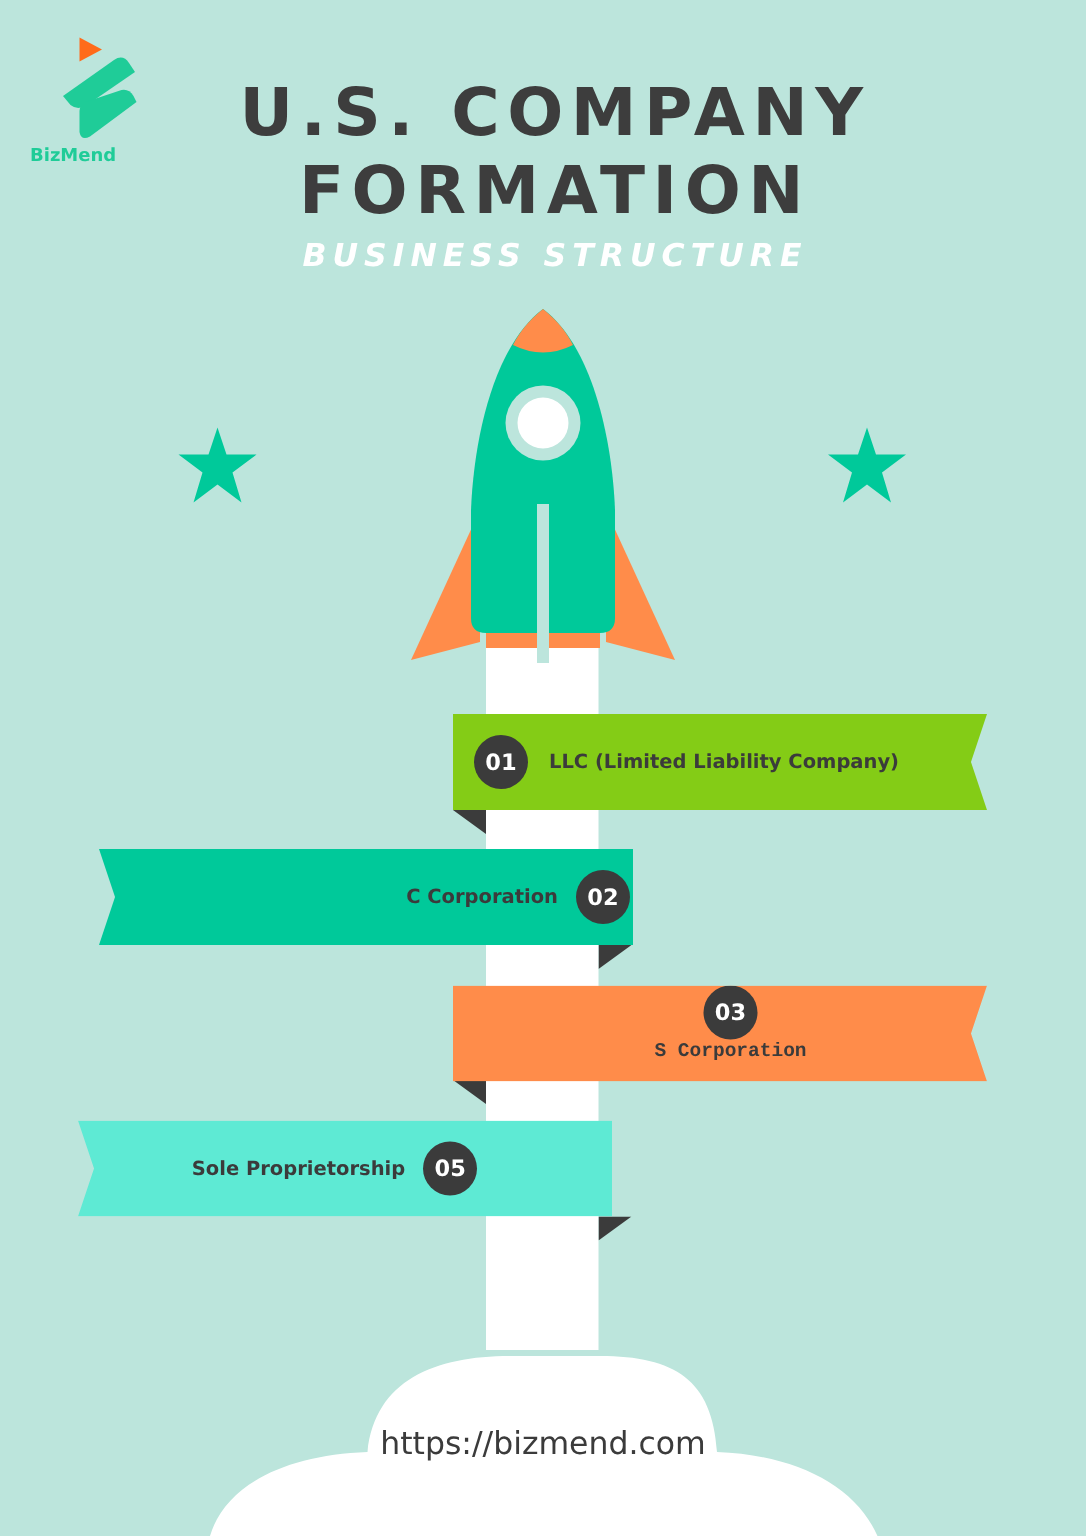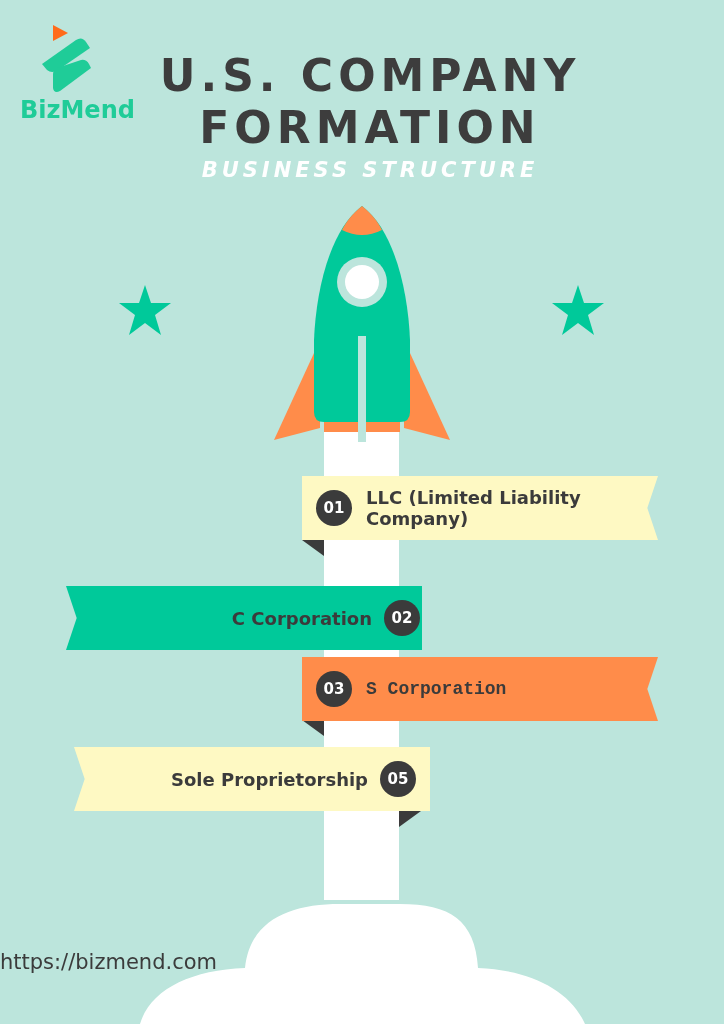--- a/index.html
+++ b/index.html
@@ -1,25 +1,25 @@
 <!DOCTYPE html>
 <html><head>
 <meta charset="utf-8">
 <style>
   html,body{margin:0;padding:0;}
   body{width:724px;height:1024px;background:#bce5dc;position:relative;overflow:hidden;font-family:"Liberation Sans",sans-serif;}
   .abs{position:absolute;}
-  .logo-text{left:20px;top:96px;font-weight:bold;font-size:24px;color:#1fcc98;font-family:"DejaVu Sans",sans-serif;letter-spacing:0px;}
+  .logo-text{left:20px;top:96px;font-weight:bold;font-size:12px;color:#1fcc98;font-family:"DejaVu Sans",sans-serif;letter-spacing:0px;}
   .title{left:0;width:740px;text-align:center;font-weight:bold;color:#3d3d3d;font-size:44px;letter-spacing:5px;font-family:"DejaVu Sans",sans-serif;}
   .subtitle{left:0;width:740px;text-align:center;top:158px;color:#ffffff;font-style:italic;font-weight:bold;font-size:21px;letter-spacing:4px;font-family:"DejaVu Sans",sans-serif;}
   .trail{left:324px;top:430px;width:75px;height:470px;background:#fff;}
   .banner{height:64px;display:flex;align-items:center;}
   .badge{width:36px;height:36px;border-radius:50%;background:#3b3b3b;color:#fff;font-weight:bold;font-size:15px;display:flex;align-items:center;justify-content:center;flex:none;font-family:"DejaVu Sans",sans-serif;}
-  .blabel{font-weight:bold;font-size:18px;color:#3b3b3b;font-family:"DejaVu Sans",sans-serif;}
-  .url{left:0;width:724px;text-align:left;top:950px;font-size:21px;color:#3b3b3b;font-family:"DejaVu Sans",sans-serif;}
+  .blabel{font-weight:bold;font-size:13px;color:#3b3b3b;font-family:"DejaVu Sans",sans-serif;}
+  .url{left:0;width:724px;text-align:center;top:950px;font-size:21px;color:#3b3b3b;font-family:"DejaVu Sans",sans-serif;}
 </style>
 </head>
 <body>
 
 <div class="abs" style="left:36px;top:22px;width:60px;height:72px;">
   <svg width="60" height="72" viewBox="0 0 60 72">
     <polygon points="17,3 17,19 32,11" fill="#ff6b1a"></polygon>
     <path d="M6,42 L40,18 Q46,14 50,20 L54,26 L22,48 Q16,52 11,48 Z" fill="#1fcc98"></path>
     <path d="M17,66 L17,52 Q17,48 21,46 L45,38 Q50,37 53,42 L55,46 L24,69 Q18,72 17,66 Z" fill="#1fcc98"></path>
   </svg>
@@ -46,45 +46,45 @@
   <path d="M92,6 C82,14 76,22 72,30 Q92,40 112,30 C108,22 102,14 92,6 Z" fill="#ff8c4a"></path>
   <rect x="54" y="222" width="76" height="10" fill="#ff8c4a"></rect>
   <circle cx="92" cy="82" r="25" fill="#bce5dc"></circle>
   <circle cx="92" cy="82" r="17" fill="#ffffff"></circle>
   <rect x="88" y="136" width="8" height="106" fill="#bce5dc"></rect>
 </svg>
 
 <svg class="abs" style="left:302px;top:540px;" width="22" height="16">
     <polygon points="0,0 22,0 22,16" fill="#3b3b3b"></polygon>
   </svg>
-<div class="abs banner" style="left:302px;top:476px;width:356px;background:#fef9c3;clip-path:polygon(0 0,100% 0,97% 50%,100% 100%,0 100%);">
+<div class="abs banner" style="left:302px;top:476px;width:356px;background:#84cc16;clip-path:polygon(0 0,100% 0,97% 50%,100% 100%,0 100%);">
   <div class="badge" style="margin-left:14px;">01</div>
   <div class="blabel" style="margin-left:14px;">LLC (Limited Liability Company)</div>
 </div>
 
 <svg class="abs" style="left:399px;top:630px;" width="22" height="16">
     <polygon points="0,0 22,0 0,16" fill="#3b3b3b"></polygon>
   </svg>
-<div class="abs banner" style="left:66px;top:586px;width:356px;background:#00c99a;justify-content:flex-end;clip-path:polygon(0 0,100% 0,100% 100%,0 100%,3% 50%);">
+<div class="abs banner" style="left:66px;top:566px;width:356px;background:#00c99a;justify-content:flex-end;clip-path:polygon(0 0,100% 0,100% 100%,0 100%,3% 50%);">
   <div class="blabel" style="margin-right:12px;">C Corporation</div>
   <div class="badge" style="margin-right:2px;">02</div>
 </div>
 
 <svg class="abs" style="left:302px;top:720px;" width="22" height="16">
     <polygon points="0,0 22,0 22,16" fill="#3b3b3b"></polygon>
   </svg>
-<div class="abs banner" style="left:302px;top:657px;width:356px;background:#ff8c4a;clip-path:polygon(0 0,100% 0,97% 50%,100% 100%,0 100%);">
+<div class="abs banner" style="left:302px;top:657px;width:356px;background:#ff8c4a;clip-path:polygon(0 0,100% 0,97% 50%,100% 100%,0 100%);flex-direction:column;">
   <div class="badge" style="margin-left:14px;">03</div>
   <div class="blabel" style="margin-left:14px;font-family:Liberation Mono, monospace;">S Corporation</div>
 </div>
 
 <svg class="abs" style="left:399px;top:811px;" width="22" height="16">
     <polygon points="0,0 22,0 0,16" fill="#3b3b3b"></polygon>
   </svg>
-<div class="abs banner" style="left:74px;top:747px;width:356px;background:#fef9c3;justify-content:flex-end;clip-path:polygon(0 0,100% 0,100% 100%,0 100%,3% 50%);">
+<div class="abs banner" style="left:52px;top:747px;width:356px;background:#5eead4;justify-content:center;clip-path:polygon(0 0,100% 0,100% 100%,0 100%,3% 50%);">
   <div class="blabel" style="margin-right:12px;">Sole Proprietorship</div>
   <div class="badge" style="margin-right:14px;">05</div>
 </div>
 
 <svg class="abs" style="left:0;top:880px;" width="724" height="144" viewBox="0 0 724 144">
   <path d="M140,144 C150,110 190,90 245,88 C250,40 290,24 340,24 L400,24 C450,24 475,40 478,88 C530,90 570,110 585,144 Z" fill="#ffffff"></path>
 </svg>
 
 <div class="abs url">https://bizmend.com</div>
 

